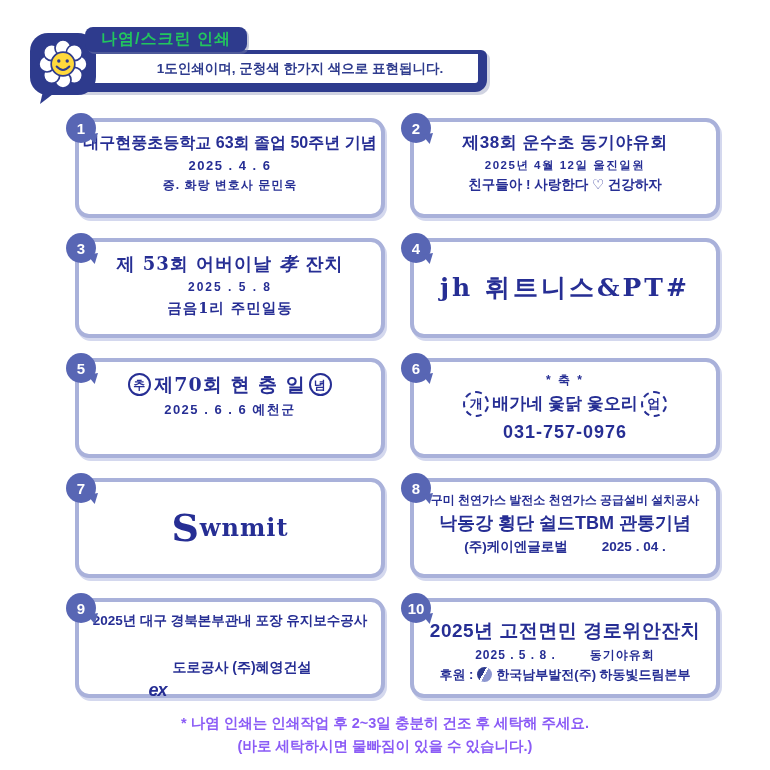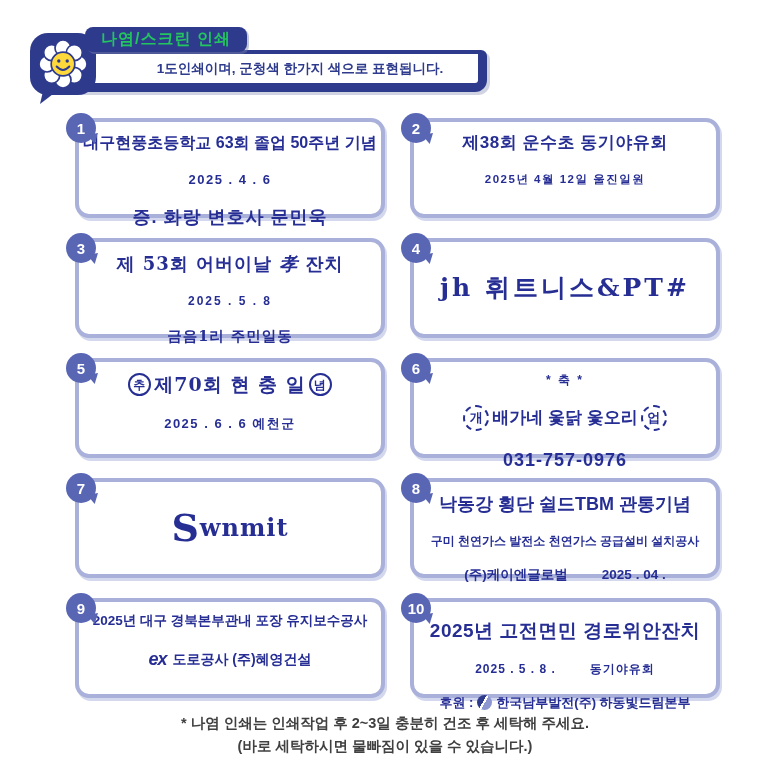--- a/index.html
+++ b/index.html
@@ -28,28 +28,28 @@
 
   
   .samples{position:absolute;left:0;top:0;width:770px;height:770px;}
   .sample-box{position:absolute;width:310px;height:100px;background:#fff;border:4px solid var(--boxborder);
     border-radius:14px;box-shadow:2px 3px 0 #d4d8ee;}
   .badge{position:absolute;left:-13px;top:-9px;width:30px;height:30px;border-radius:50%;background:var(--badge);
     color:#fff;font-weight:bold;font-size:15px;display:flex;align-items:center;justify-content:center;z-index:2;}
   .badge::after{content:"";position:absolute;right:-2px;bottom:-1px;width:11px;height:11px;background:var(--badge);
     clip-path:polygon(0 15%,100% 0,70% 100%);}
   .box-content{height:100%;display:flex;flex-direction:column;align-items:center;justify-content:flex-start;
-    padding-top:10px;gap:17px;color:var(--navy);}
+    padding-top:10px;gap:3px;color:var(--navy);}
   .box-content.vcenter{justify-content:center;padding-top:0;border-radius:28px;}
   .box-content.pt20{padding-top:16px;}
   .line{white-space:nowrap;line-height:1.35;color:var(--navy);}
 
   .b1a{font-size:16px;font-weight:bold;}
   .b1b{font-size:13px;font-weight:bold;letter-spacing:1.5px;}
-  .b1c{font-size:18px;font-weight:bold;letter-spacing:1px;}
+  .b1c{font-size:12px;font-weight:bold;letter-spacing:1px;}
   .b2a{font-size:17px;font-weight:bold;letter-spacing:.5px;}
   .b2b{font-size:11.5px;font-weight:bold;letter-spacing:1.5px;}
   .b2c{font-size:13.5px;font-weight:bold;}
   .b3a{font-family:"DejaVu Serif","Liberation Serif",serif;font-size:18px;font-weight:bold;letter-spacing:1px;}
   .hanja{font-style:italic;font-weight:900;}
   .b3b{font-size:12px;font-weight:bold;letter-spacing:2px;}
   .b3c{font-family:"DejaVu Serif","Liberation Serif",serif;font-size:14.5px;font-weight:bold;letter-spacing:1px;}
   .b4a{font-family:"DejaVu Serif","Liberation Serif",serif;font-size:25px;font-weight:bold;letter-spacing:3px;}
   .b5a{font-family:"DejaVu Serif","Liberation Serif",serif;font-size:19px;font-weight:bold;letter-spacing:1px;display:flex;align-items:center;gap:3px;}
   .b5b{font-size:13px;font-weight:bold;letter-spacing:1.5px;}
@@ -65,26 +65,26 @@
   .b9b{font-size:14px;font-weight:bold;display:flex;align-items:center;gap:4px;}
   .b10a{font-size:19px;font-weight:bold;letter-spacing:.5px;}
   .b10b{font-size:12px;font-weight:bold;letter-spacing:1px;}
   .b10c{font-size:13px;font-weight:bold;display:flex;align-items:center;gap:4px;}
 
   .gap{display:inline-block;width:34px;}
   .circled{display:inline-flex;align-items:center;justify-content:center;width:23px;height:23px;
     border:2px solid var(--navy);border-radius:50%;font-size:12px;font-family:"Liberation Sans",sans-serif;flex:none;}
   .wreath{display:inline-flex;align-items:center;justify-content:center;width:26px;height:26px;
     border:2px dashed var(--navy);border-radius:50%;font-size:13px;flex:none;}
-  .ex-logo{font-style:italic;font-weight:900;font-size:18px;letter-spacing:-1px;padding-right:2px;}
+  .ex-logo{font-style:italic;font-weight:900;font-size:18px;letter-spacing:-1px;padding-right:2px;margin-top:45px;}
   .knp-logo{display:inline-block;width:15px;height:15px;border-radius:50%;flex:none;
     background:linear-gradient(120deg,var(--hnavy) 42%,#ffffff 42% 52%,#8c96d0 52%);}
 
   
-  .footer{position:absolute;left:0;top:712px;width:770px;text-align:center;color:#404040;
+  .footer{position:absolute;left:0;top:712px;width:770px;text-align:center;color:#8b5cf6;
     font-weight:600;font-size:14.5px;line-height:1.6;}
 </style>
 </head>
 <body>
 
 <div class="page">
 
   <div class="banner">
     <div class="bubble">
       <svg width="54" height="54" viewBox="0 0 64 64">
@@ -120,20 +120,21 @@
           <div class="line b1a"><span>대구현풍초등학교 63회 졸업 50주년 기념</span></div>
           <div class="line b1b"><span>2025 . 4 . 6</span></div>
           <div class="line b1c"><span>증. 화랑 변호사 문민욱</span></div>
         </div>
       </div>
       <div class="sample-box" style="left: 410px; top: 118px;">
         <div class="badge">2</div>
         <div class="box-content">
           <div class="line b2a"><span>제38회 운수초 동기야유회</span></div>
           <div class="line b2b"><span>2025년  4월  12일  울진일원</span></div>
+          <div class="line b2c"><span>친구들아 !  사랑한다 ♡ 건강하자</span></div>
         </div>
       </div>
       <div class="sample-box" style="left: 75px; top: 238px;">
         <div class="badge">3</div>
         <div class="box-content">
           <div class="line b3a"><span>제 53회 어버이날 </span><span class="hanja">孝</span><span> 잔치</span></div>
           <div class="line b3b"><span>2025 . 5 . 8</span></div>
           <div class="line b3c"><span>금음1리 주민일동</span></div>
         </div>
       </div>
@@ -168,22 +169,22 @@
       </div>
       <div class="sample-box" style="left: 75px; top: 478px;">
         <div class="badge">7</div>
         <div class="box-content vcenter">
           <div class="line b7a"><span class="bigcap">S</span><span>wnmit</span></div>
         </div>
       </div>
       <div class="sample-box" style="left: 410px; top: 478px;">
         <div class="badge">8</div>
         <div class="box-content">
+          <div class="line b8a"><span>구미 천연가스 발전소 천연가스 공급설비 설치공사</span></div>
           <div class="line b8b"><span>낙동강 횡단 쉴드TBM 관통기념</span></div>
-          <div class="line b8a"><span>구미 천연가스 발전소 천연가스 공급설비 설치공사</span></div>
           <div class="line b8c"><span>(주)케이엔글로벌</span><span class="gap"></span><span>2025 . 04 .</span></div>
         </div>
       </div>
       <div class="sample-box" style="left: 75px; top: 598px;">
         <div class="badge">9</div>
         <div class="box-content">
           <div class="line b9a"><span>2025년 대구 경북본부관내 포장 유지보수공사</span></div>
           <div class="line b9b">
             <span class="ex-logo">ex</span>
             <span>도로공사   (주)혜영건설</span>

